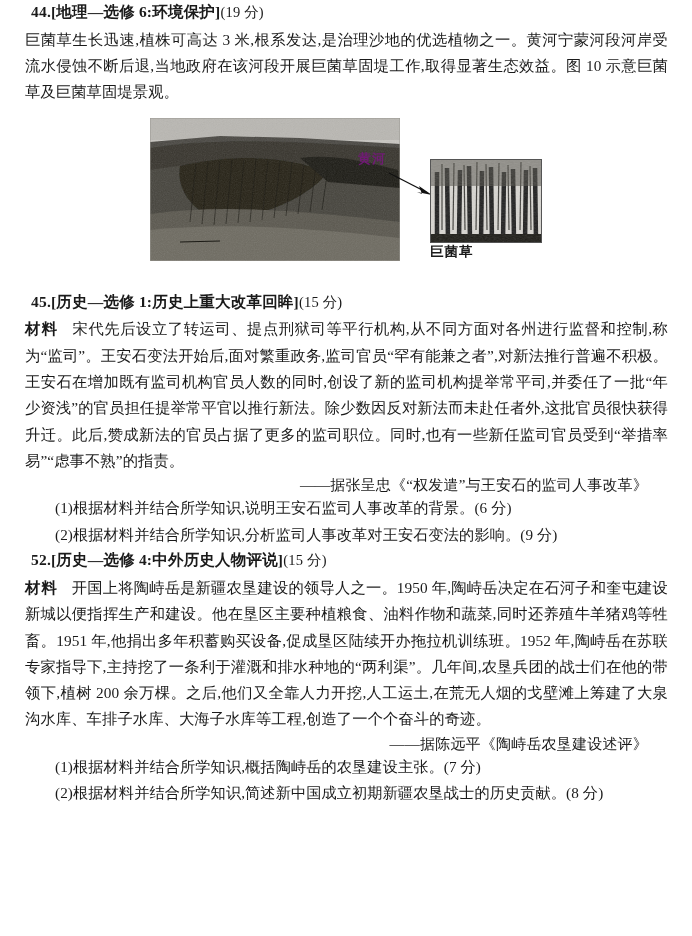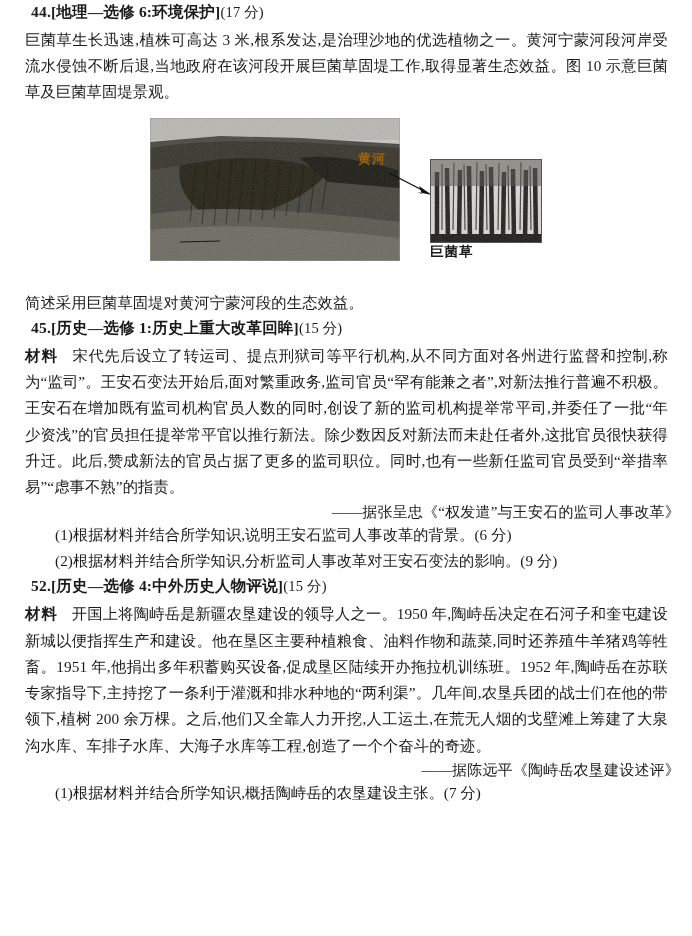--- a/index.html
+++ b/index.html
@@ -61,21 +61,21 @@
     line-height: 1.72;
     text-align: justify;
     text-justify: inter-ideograph;
     margin: 0;
     padding: 0 24px 0 31px;
     text-indent: 24px;
   }
   .source {
     font-size: 15px;
     text-align: right;
-    padding-right: 12px;
+    padding-right: 44px;
     margin: 2px 0 0 0;
     letter-spacing: 0.2px;
   }
   .sub-q {
     font-size: 15.2px;
     line-height: 1.74;
     margin: 0;
     padding-left: 55px;
     letter-spacing: 0.1px;
     white-space: nowrap;
@@ -113,21 +113,21 @@
     font-size: 13.5px;
     font-weight: bold;
     letter-spacing: 1px;
   }
   .cap-river {
     position: absolute;
     left: 358px;
     top: 38px;
     font-size: 13px;
     font-weight: bold;
-    color: #a16207;
+    color: #701a75;
     letter-spacing: 1px;
   }
   .fig-caption {
     text-align: center;
     font-size: 14px;
     margin: 2px 0 0 0;
     padding-right: 10px;
   }
   .arrow-svg {
     position: absolute;
@@ -135,21 +135,21 @@
     top: 60px;
   }
   svg.photo-svg { display: block; }
 </style>
 </head>
 <body>
 
 <div class="page">
 
   <div class="q-head">
-    <span class="num">44.</span><span class="brk">[地理—选修 6:环境保护]</span><span class="pts">(17 分)</span>
+    <span class="num">44.</span><span class="brk">[地理—选修 6:环境保护]</span><span class="pts">(19 分)</span>
   </div>
 
   <p class="body-text">巨菌草生长迅速,植株可高达 3 米,根系发达,是治理沙地的优选植物之一。黄河宁蒙河段河岸受流水侵蚀不断后退,当地政府在该河段开展巨菌草固堤工作,取得显著生态效益。图 10 示意巨菌草及巨菌草固堤景观。</p>
 
   <div class="figure-wrap">
 
     <div class="photo-main">
       <svg class="photo-svg" width="250" height="143" viewBox="0 0 250 143" xmlns="http://www.w3.org/2000/svg">
         <defs>
           <filter id="grain">
@@ -235,21 +235,20 @@
         <rect x="0" y="0" width="110" height="26" fill="#55534c" opacity="0.55"></rect>
         <rect x="0" y="74" width="110" height="8" fill="#1d1c17"></rect>
         <rect x="0" y="0" width="110" height="82" filter="url(#grain2)" opacity="0.22"></rect>
       </svg>
     </div>
 
     <div class="cap-inset">巨菌草</div>
   </div>
 
 
-  <p class="body-text">简述采用巨菌草固堤对黄河宁蒙河段的生态效益。</p>
 
 
   <div class="q-head">
     <span class="num">45.</span><span class="brk">[历史—选修 1:历史上重大改革回眸]</span><span class="pts">(15 分)</span>
   </div>
 
   <p class="body-text">
     <span class="lead">材料</span><span>宋代先后设立了转运司、提点刑狱司等平行机构,从不同方面对各州进行监督和控制,称为“监司”。王安石变法开始后,面对繁重政务,监司官员“罕有能兼之者”,对新法推行普遍不积极。王安石在增加既有监司机构官员人数的同时,创设了新的监司机构提举常平司,并委任了一批“年少资浅”的官员担任提举常平官以推行新法。除少数因反对新法而未赴任者外,这批官员很快获得升迁。此后,赞成新法的官员占据了更多的监司职位。同时,也有一些新任监司官员受到“举措率易”“虑事不熟”的指责。</span>
   </p>
 
@@ -262,14 +261,15 @@
     <span class="num">52.</span><span class="brk">[历史—选修 4:中外历史人物评说]</span><span class="pts">(15 分)</span>
   </div>
 
   <p class="body-text">
     <span class="lead">材料</span><span>开国上将陶峙岳是新疆农垦建设的领导人之一。1950 年,陶峙岳决定在石河子和奎屯建设新城以便指挥生产和建设。他在垦区主要种植粮食、油料作物和蔬菜,同时还养殖牛羊猪鸡等牲畜。1951 年,他捐出多年积蓄购买设备,促成垦区陆续开办拖拉机训练班。1952 年,陶峙岳在苏联专家指导下,主持挖了一条利于灌溉和排水种地的“两利渠”。几年间,农垦兵团的战士们在他的带领下,植树 200 余万棵。之后,他们又全靠人力开挖,人工运土,在荒无人烟的戈壁滩上筹建了大泉沟水库、车排子水库、大海子水库等工程,创造了一个个奋斗的奇迹。</span>
   </p>
 
   <p class="source">——据陈远平《陶峙岳农垦建设述评》</p>
 
   <p class="sub-q">(1)根据材料并结合所学知识,概括陶峙岳的农垦建设主张。(7 分)</p>
+  <p class="sub-q">(2)根据材料并结合所学知识,简述新中国成立初期新疆农垦战士的历史贡献。(8 分)</p>
 
 </div>
 
 </body></html>

